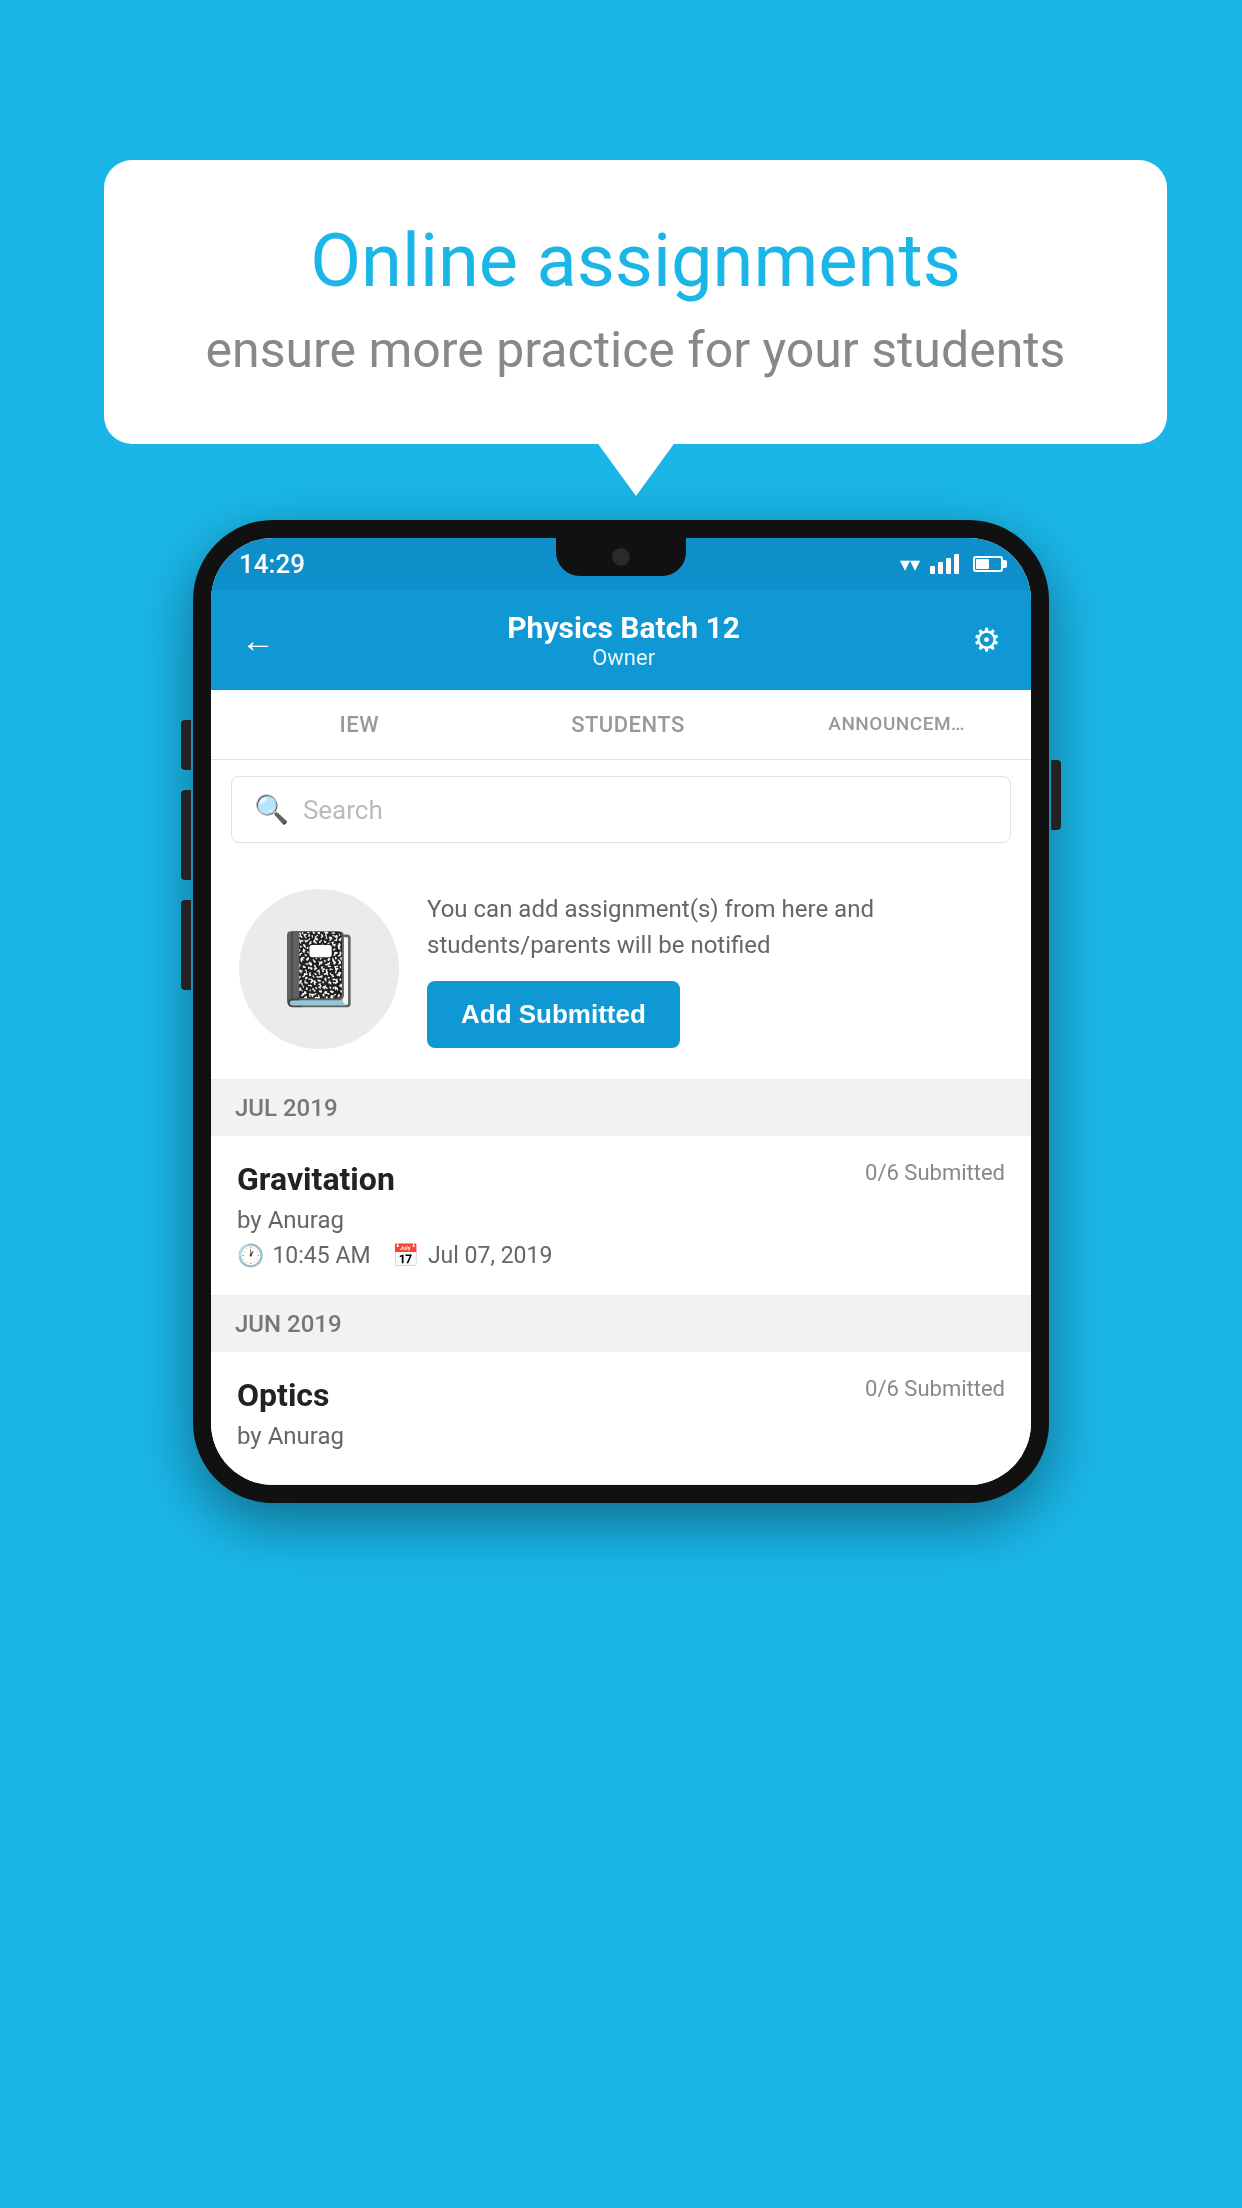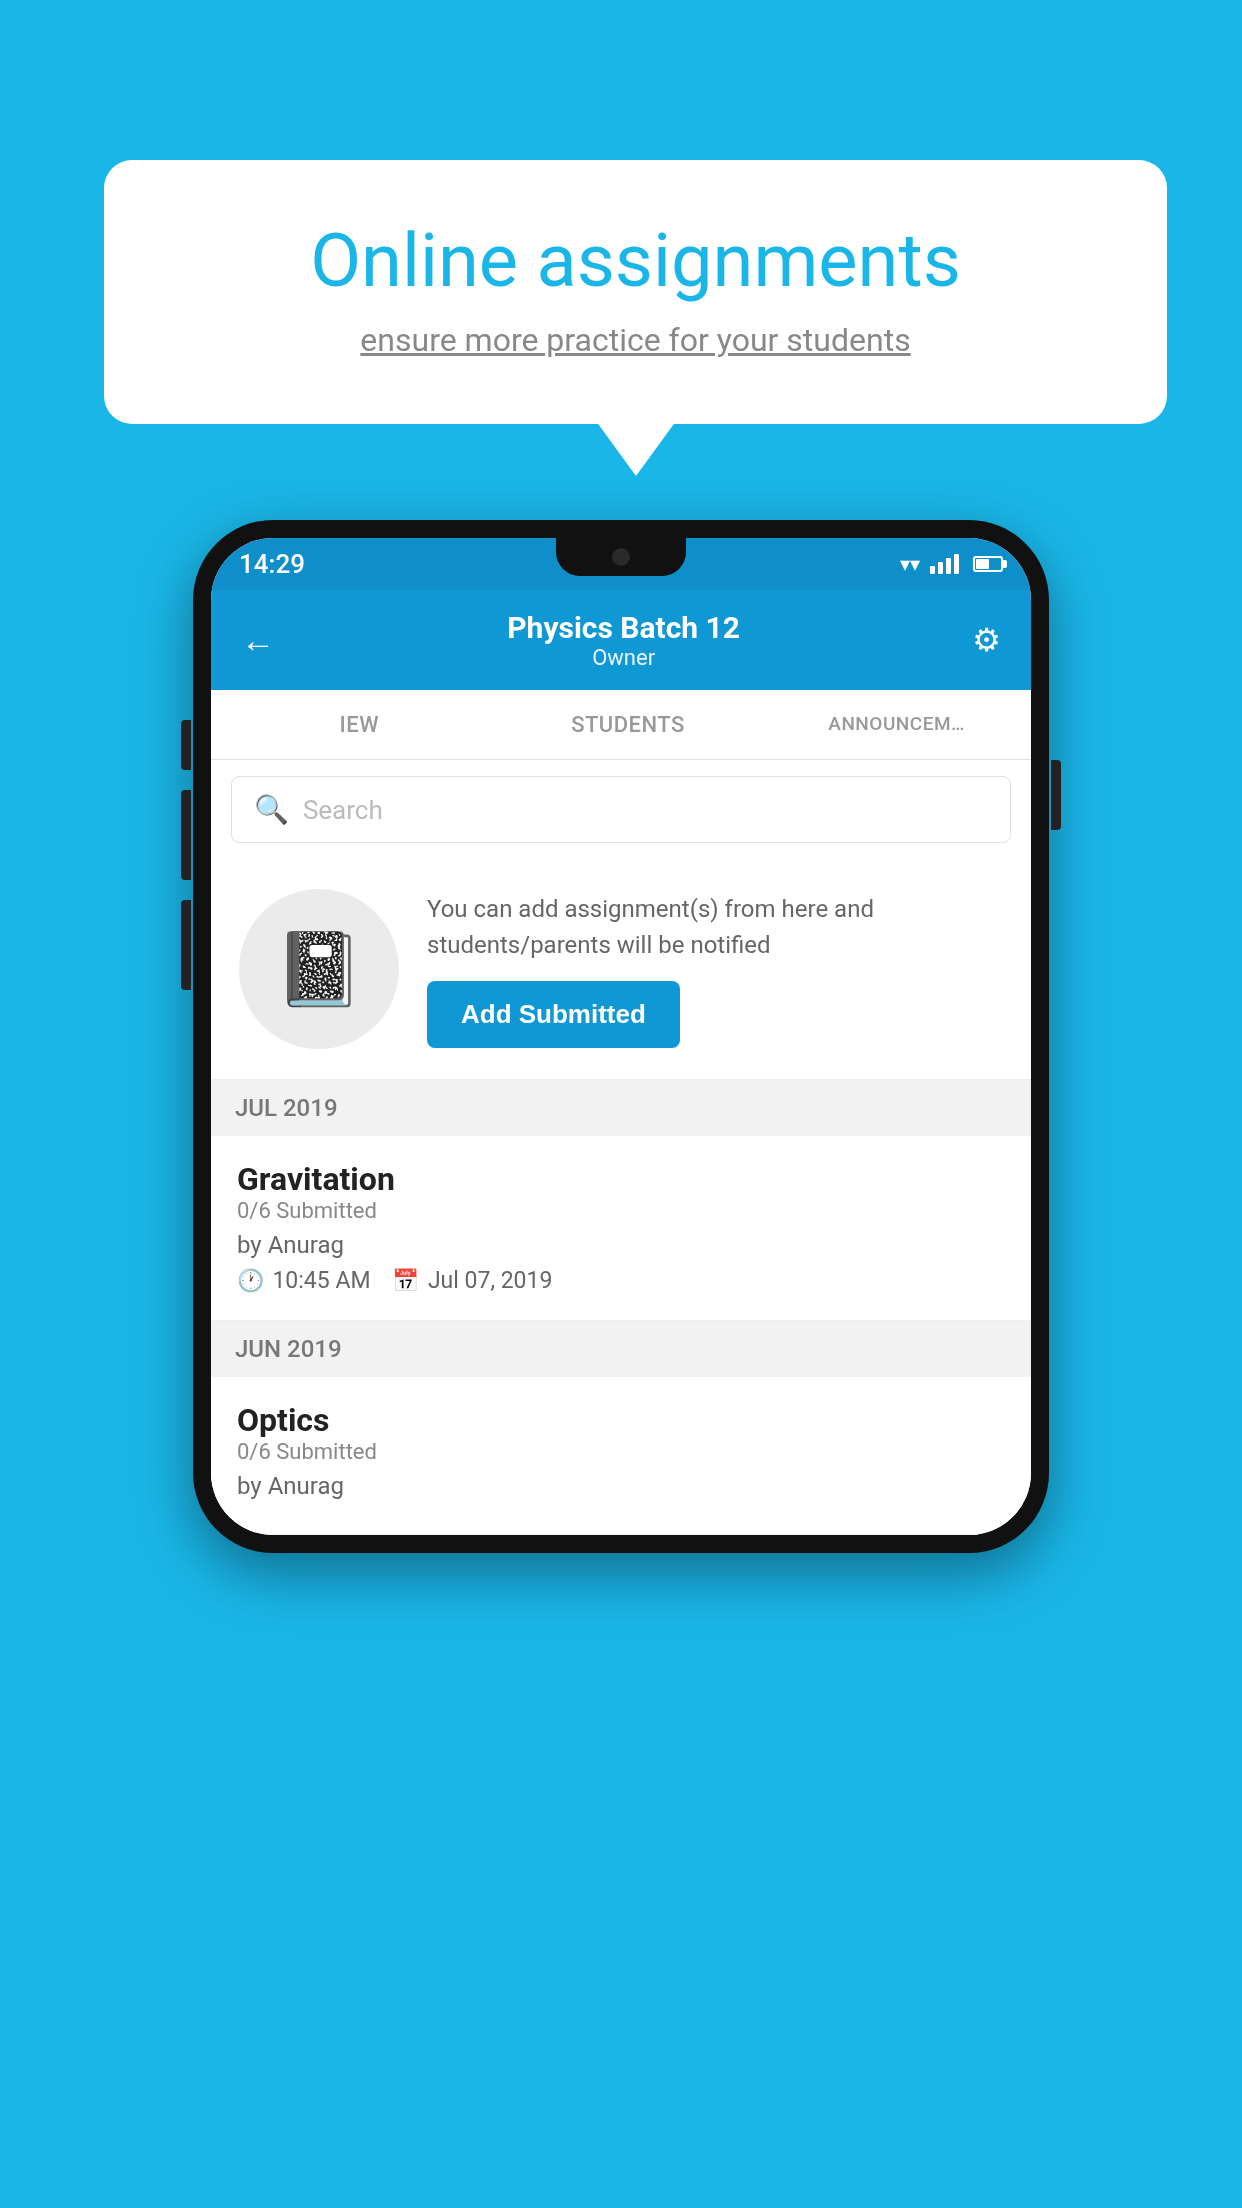--- a/index.html
+++ b/index.html
@@ -40,24 +40,23 @@
       border-top: 55px solid white;
     }
     .speech-bubble-title {
       font-size: 74px;
       color: #1ab6e8;
       font-weight: 400;
       line-height: 1.1;
       margin-bottom: 20px;
     }
     .speech-bubble-subtitle {
-      font-size: 32px;
+      font-size: 50px;
       color: #888;
       font-weight: 400;
-      text-decoration: underline;
     }
 
     
     .phone-wrapper {
       position: absolute;
       top: 520px;
       left: 50%;
       transform: translateX(-50%);
       width: 856px;
     }
@@ -280,21 +279,20 @@
     .assignment-item {
       background: white;
       padding: 24px 26px 26px 26px;
       border-bottom: 1px solid #eee;
     }
     .assignment-top {
       display: flex;
       justify-content: space-between;
       align-items: flex-start;
       margin-bottom: 8px;
-      flex-direction: column;
     }
     .assignment-name {
       font-size: 32px;
       font-weight: 700;
       color: #222;
     }
     .assignment-submitted {
       font-size: 22px;
       color: #888;
     }

